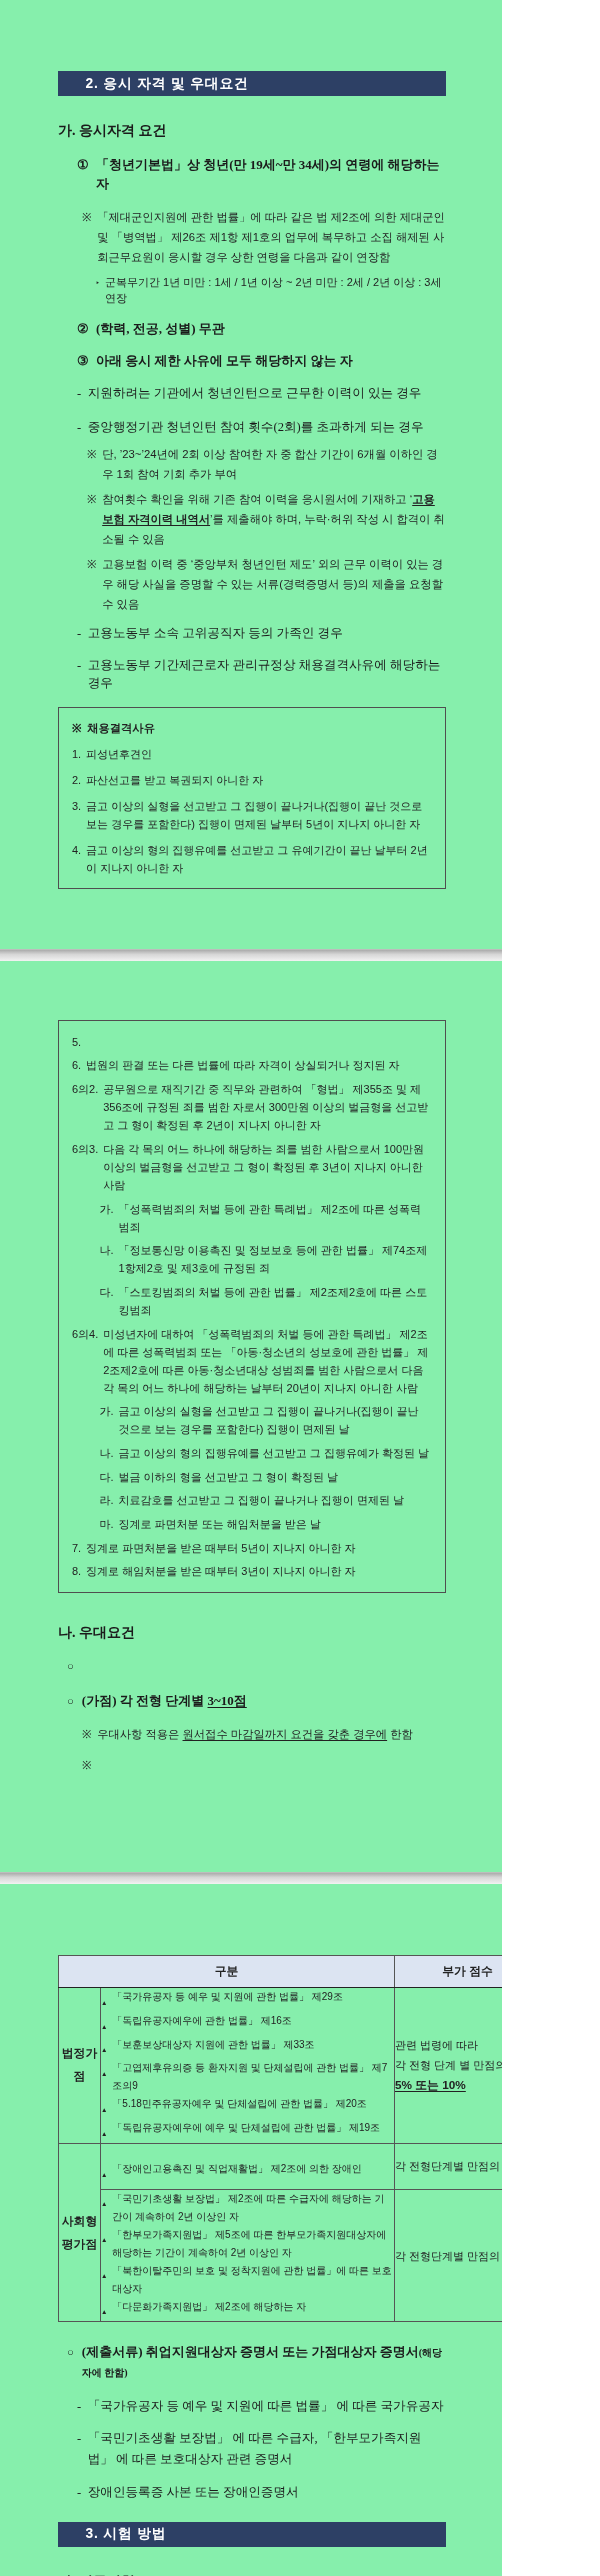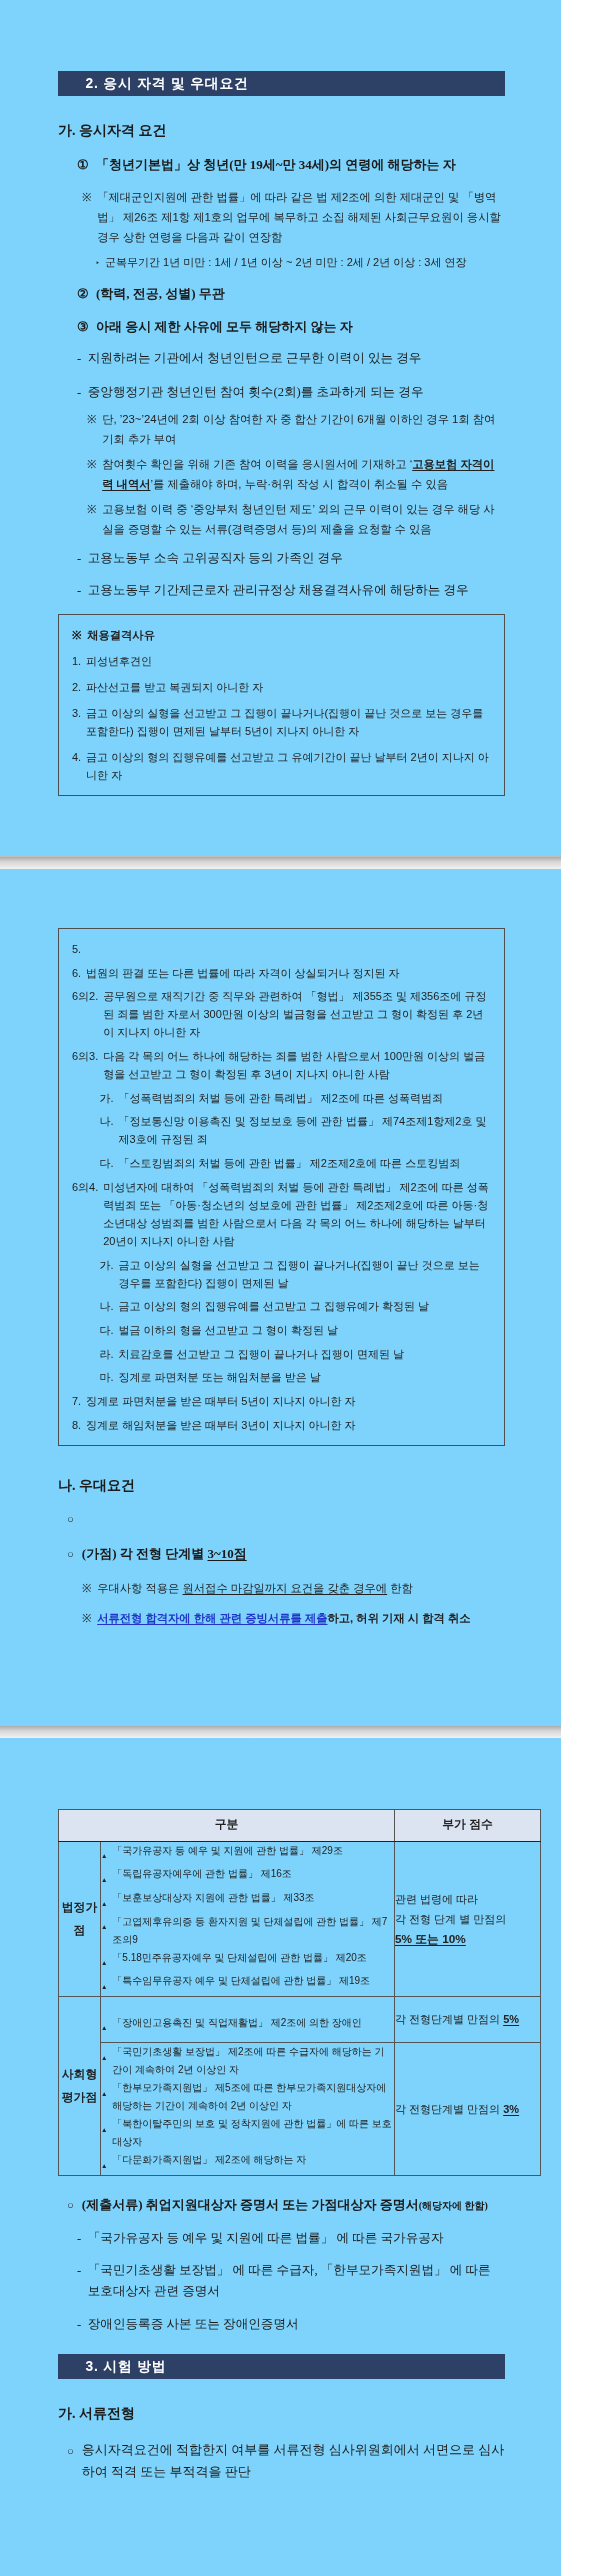--- a/index.html
+++ b/index.html
@@ -1,16 +1,16 @@
 <!DOCTYPE html>
 <html style="font-size:13px"><head>
 <meta charset="utf-8">
 <style>
   html,body{margin:0;padding:0;background:#fff}
-  #doc{position:relative;width:561px;height:2576px;overflow:hidden;background:#7dd3fc;
+  #doc{position:relative;width:502px;height:2576px;overflow:hidden;background:#86efac;
        font-family:"Liberation Sans",sans-serif;color:#1b1b1b}
   .sp87{height:71px}
   .bar{margin:0 56px 0 58px;height:25px;background:#2d4065;color:#fff;display:flex;align-items:center;
        padding-left:27.6px;box-sizing:border-box;font-weight:bold;font-size:13.8px;letter-spacing:0.8px}
   .h-sub{margin:26px 56px 0 58px;font-family:"Liberation Serif",serif;font-weight:bold;font-size:14px;line-height:18px}
   .p-circ{display:flex;margin:13.8px 56px 0 77px;font-family:"Liberation Serif",serif;font-weight:bold;font-size:13px;line-height:19.5px}
   .p-circ .lbl{flex:0 0 auto;margin-right:7.3px}
   .mt18{margin-top:14.6px}
   .note{display:flex;margin:13px 56px 0 82px;font-size:11.3px;line-height:20px;color:#222}
   .note .lbl{flex:0 0 auto;margin-right:5.7px}
@@ -227,23 +227,20 @@
 
   <div class="note">
     <span class="lbl">※</span>
     <span>
       <span>우대사항 적용은 </span><span class="u">원서접수 마감일까지 요건을 갖춘 경우에</span><span> 한함</span>
     </span>
   </div>
 
   <div class="note mt13">
     <span class="lbl">※</span>
-    <span>
-      <span class="blue">서류전형 합격자에 한해 관련 증빙서류를 제출</span><span class="b">하고, 허위 기재 시 합격 취소</span>
-    </span>
   </div>
 
   <div class="band band2"></div>
 
   <table class="pref">
     <colgroup>
         <col style="width:42px">
         <col style="width:294px">
         <col style="width:146px">
       </colgroup>
@@ -270,21 +267,21 @@
         <div class="tb">
               <span class="lbl">▲</span>
               <span>「고엽제후유의증 등 환자지원 및 단체설립에 관한 법률」 제7조의9</span>
             </div>
         <div class="tb">
               <span class="lbl">▲</span>
               <span>「5.18민주유공자예우 및 단체설립에 관한 법률」 제20조</span>
             </div>
         <div class="tb">
               <span class="lbl">▲</span>
-              <span>「특수임무유공자 예우 및 단체설립에 관한 법률」 제19조</span>
+              <span>「독립유공자예우에 예우 및 단체설립에 관한 법률」 제19조</span>
             </div>
       </td>
       <td class="cell-score">
         <div>관련 법령에 따라</div>
         <div>각 전형 단계 별 만점의</div>
         <div class="bu" style="font-size:11.8px">5% 또는 10%</div>
       </td>
     </tr>
     <tr class="row2">
       <td class="cell-label" rowspan="2">사회형평가점</td>

